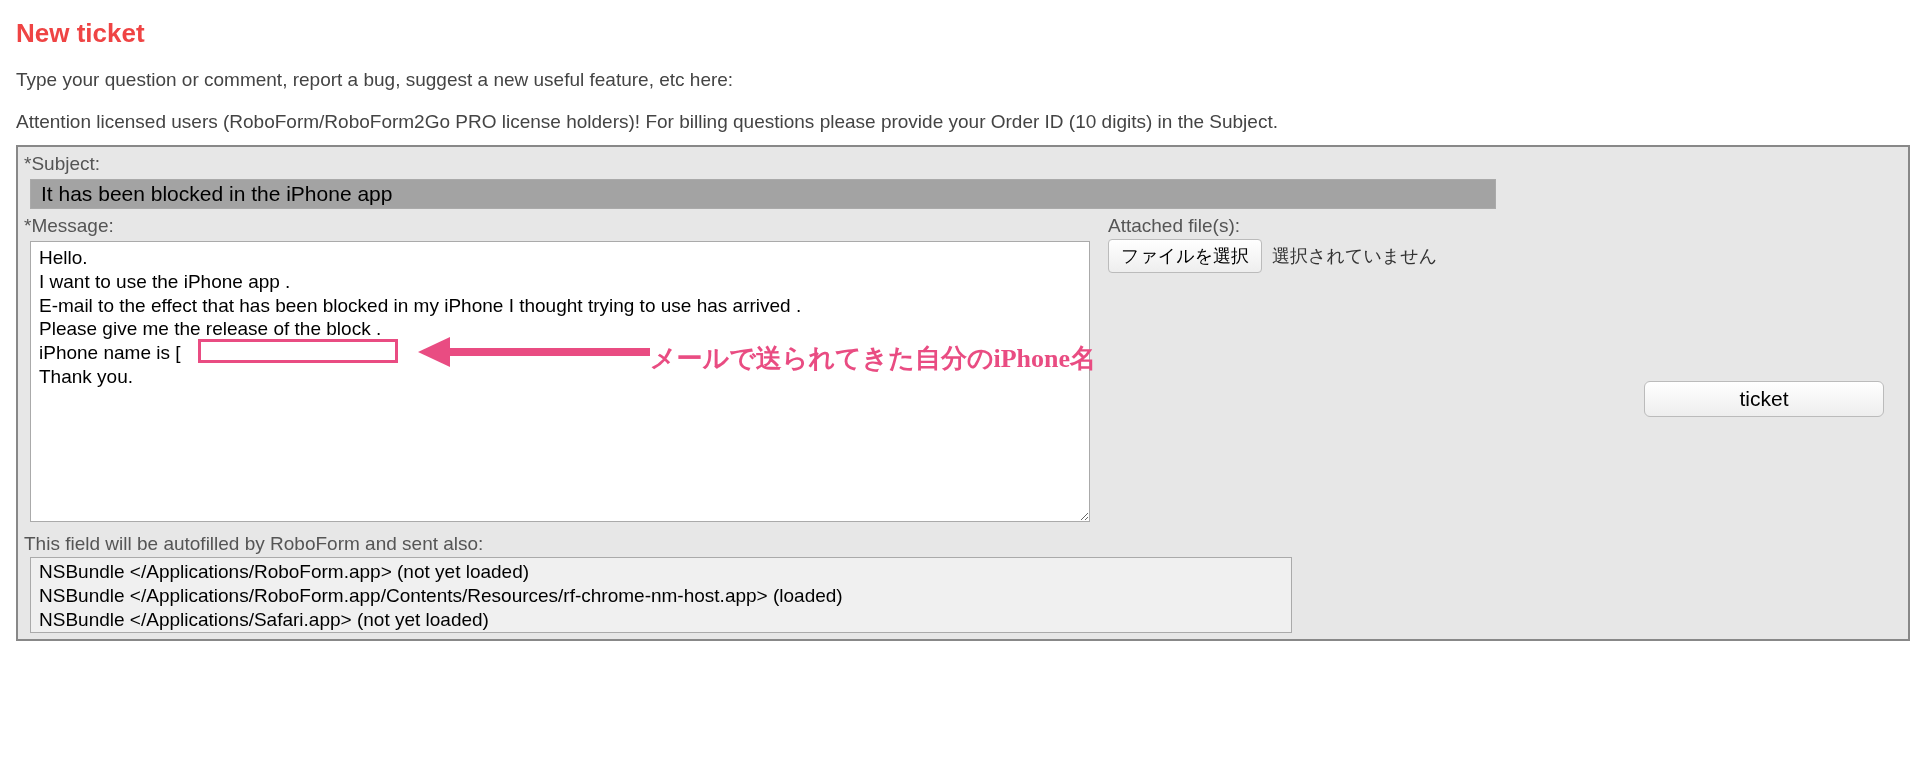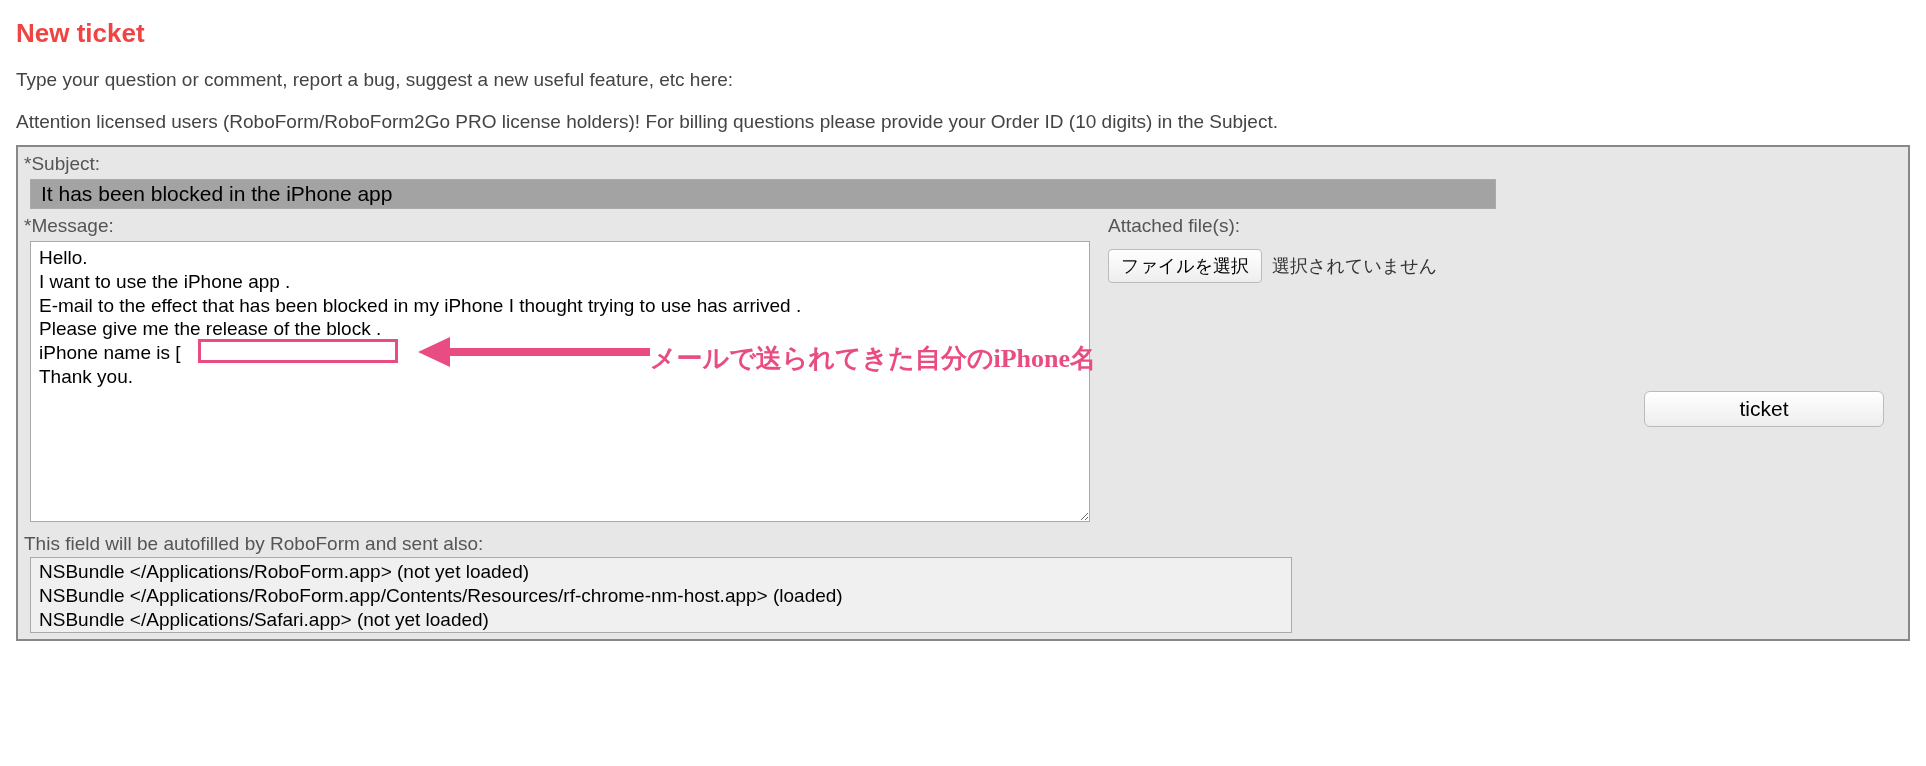--- a/index.html
+++ b/index.html
@@ -85,21 +85,20 @@
     left: 620px;
     top: 100px;
     font-size: 26px;
     font-weight: bold;
     color: #e94c82;
     white-space: nowrap;
     pointer-events: none;
     font-family: Liberation Serif, serif;
   }
   .file-row {
-    margin-top: 10px;
     display: flex;
     align-items: center;
     gap: 10px;
   }
   .file-btn {
     font-size: 18px;
     padding: 4px 12px;
     border: 1px solid #bbb;
     background: linear-gradient(#fff,#eee);
     border-radius: 4px;

